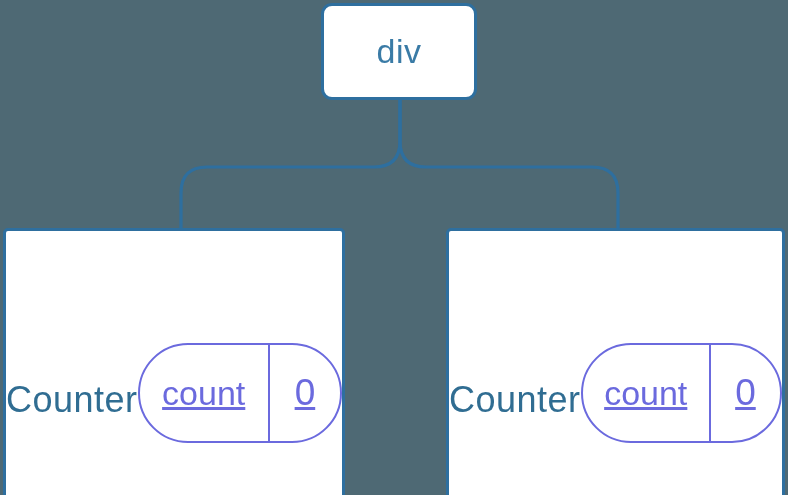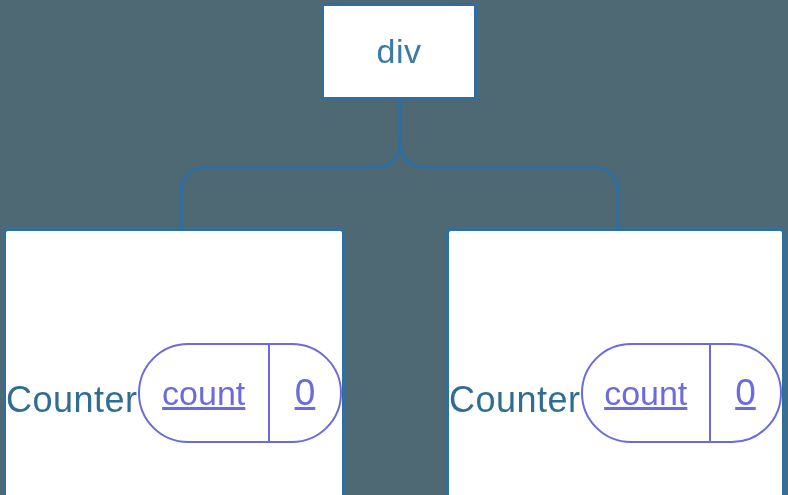--- a/index.html
+++ b/index.html
@@ -29,21 +29,21 @@
     fill:none;
     stroke:var(--line-blue);
     stroke-width:3.2;
   }
   .root-node{
     position:absolute;
     left:321px;top:3px;
     width:156px;height:97px;
     background:var(--card-bg);
     border:3px solid var(--line-blue);
-    border-radius:0;
+    border-radius:11px;
     display:flex;align-items:center;justify-content:center;
   }
   .root-node .root-label{
     color:var(--root-text-blue);
     font-size:34px;
     font-weight:500;
     letter-spacing:0.5px;
   }
   .card{
     position:absolute;

